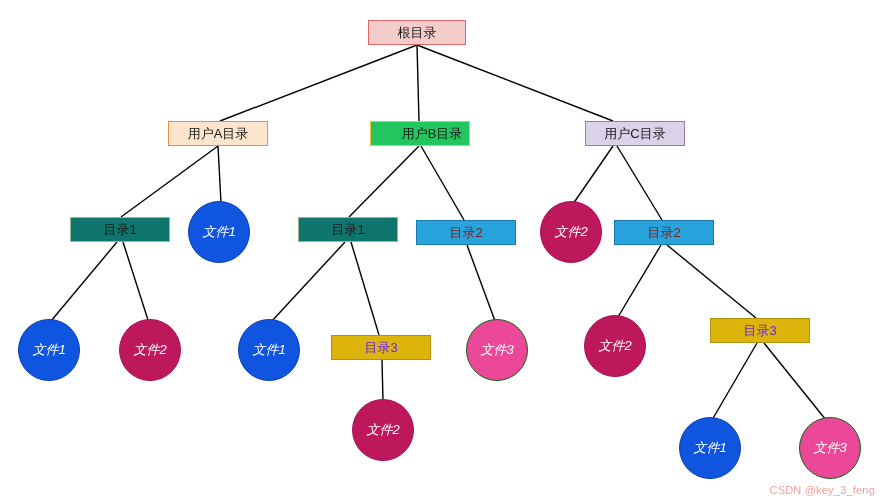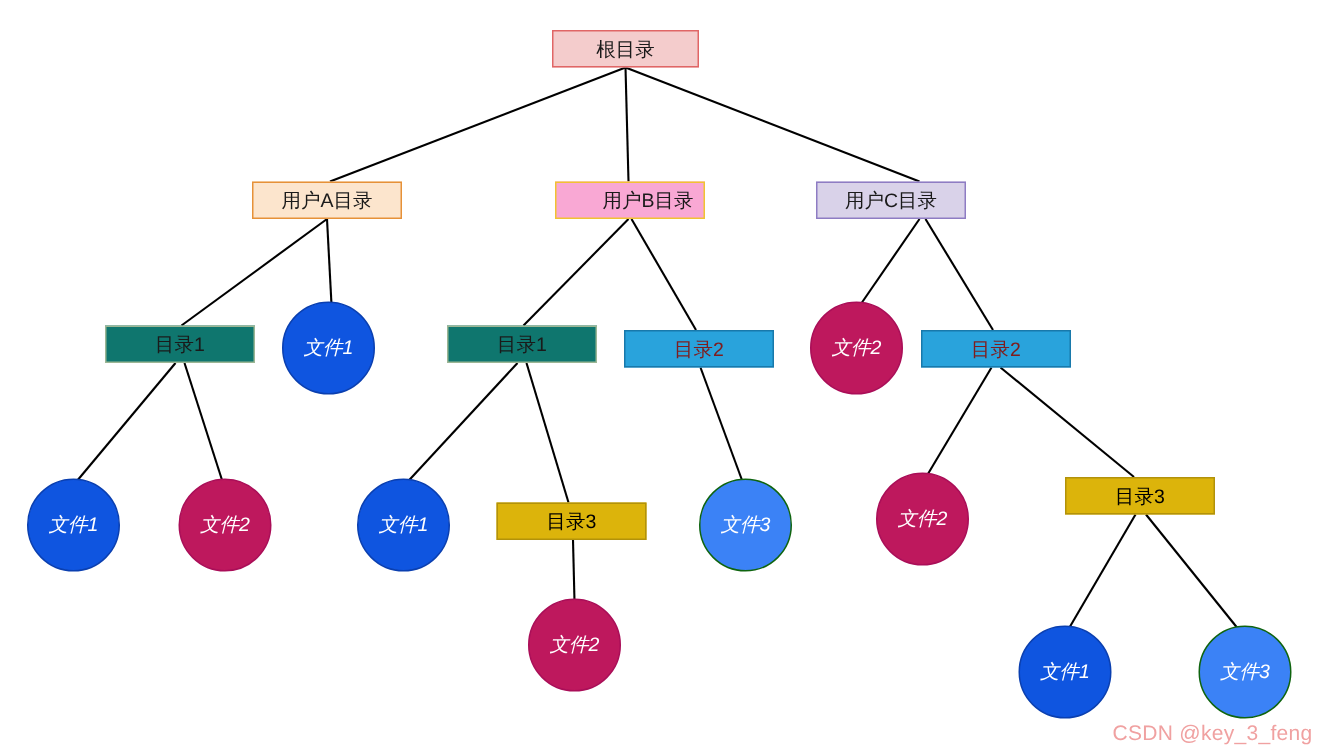--- a/index.html
+++ b/index.html
@@ -38,34 +38,34 @@
     align-items: center;
     justify-content: center;
     font-size: 13px;
     color: #ffffff;
     white-space: nowrap;
     font-style: italic;
   }
 
   .root   { background: #f4cccc; border-color: #e06666; width: 98px; }
   .usera  { background: #fce5cd; border-color: #e69138; }
-  .userb  { background: #f9a8d4; border-color: #f1c232; padding-left: 24px; }
+  .userb  { background: #22c55e; border-color: #f1c232; padding-left: 24px; }
   .userc  { background: #d9d2e9; border-color: #8e7cc3; }
   .dgreen { background: #0f766e; border-color: #9cb694; }
   .dblue  { background: #29a3dc; border-color: #1879ab; color: #7f1d1d; }
-  .dgold  { background: #dcb40b; border-color: #b2920a; color: #000000; }
+  .dgold  { background: #dcb40b; border-color: #b2920a; color: #6d28d9; }
   .fblue    { background: #0f55e0; border-color: #0a3fb0; }
   .fmagenta { background: #be185d; border-color: #aa0e58; }
-  .fgreen   { background: #3b82f6; border-color: #0f640f; }
+  .fgreen   { background: #ec4899; border-color: #0f640f; }
 
   .watermark {
     position: absolute;
     right: 8px;
     bottom: 4px;
-    font-size: 14px;
+    font-size: 11px;
     color: #f0a1a1;
     letter-spacing: 0.2px;
   }
 </style>
 </head>
 <body>
 
 <div class="canvas">
 
   <svg class="edges" viewBox="0 0 883 500">
@@ -87,21 +87,21 @@
     <line x1="661" y1="245" x2="618" y2="317"></line>
     <line x1="667" y1="245" x2="756" y2="318"></line>
     <line x1="757" y1="343" x2="712" y2="420"></line>
     <line x1="764" y1="343" x2="826" y2="420"></line>
   </svg>
 
   <div class="node-box root" style="left:368px; top:20px;">根目录</div>
 
   <div class="node-box usera" style="left:168px; top:121px;">用户A目录</div>
   <div class="node-box userb" style="left:370px; top:121px;">用户B目录</div>
-  <div class="node-box userc" style="left:544px; top:121px;">用户C目录</div>
+  <div class="node-box userc" style="left:585px; top:121px;">用户C目录</div>
 
   <div class="node-box dgreen" style="left:70px; top:217px;">目录1</div>
   <div class="node-circle fblue" style="left:188px; top:201px;">文件1</div>
   <div class="node-box dgreen" style="left:298px; top:217px;">目录1</div>
   <div class="node-box dblue" style="left:416px; top:220px;">目录2</div>
   <div class="node-circle fmagenta" style="left:540px; top:201px;">文件2</div>
   <div class="node-box dblue" style="left:614px; top:220px;">目录2</div>
 
   <div class="node-circle fblue" style="left:18px; top:319px;">文件1</div>
   <div class="node-circle fmagenta" style="left:119px; top:319px;">文件2</div>

